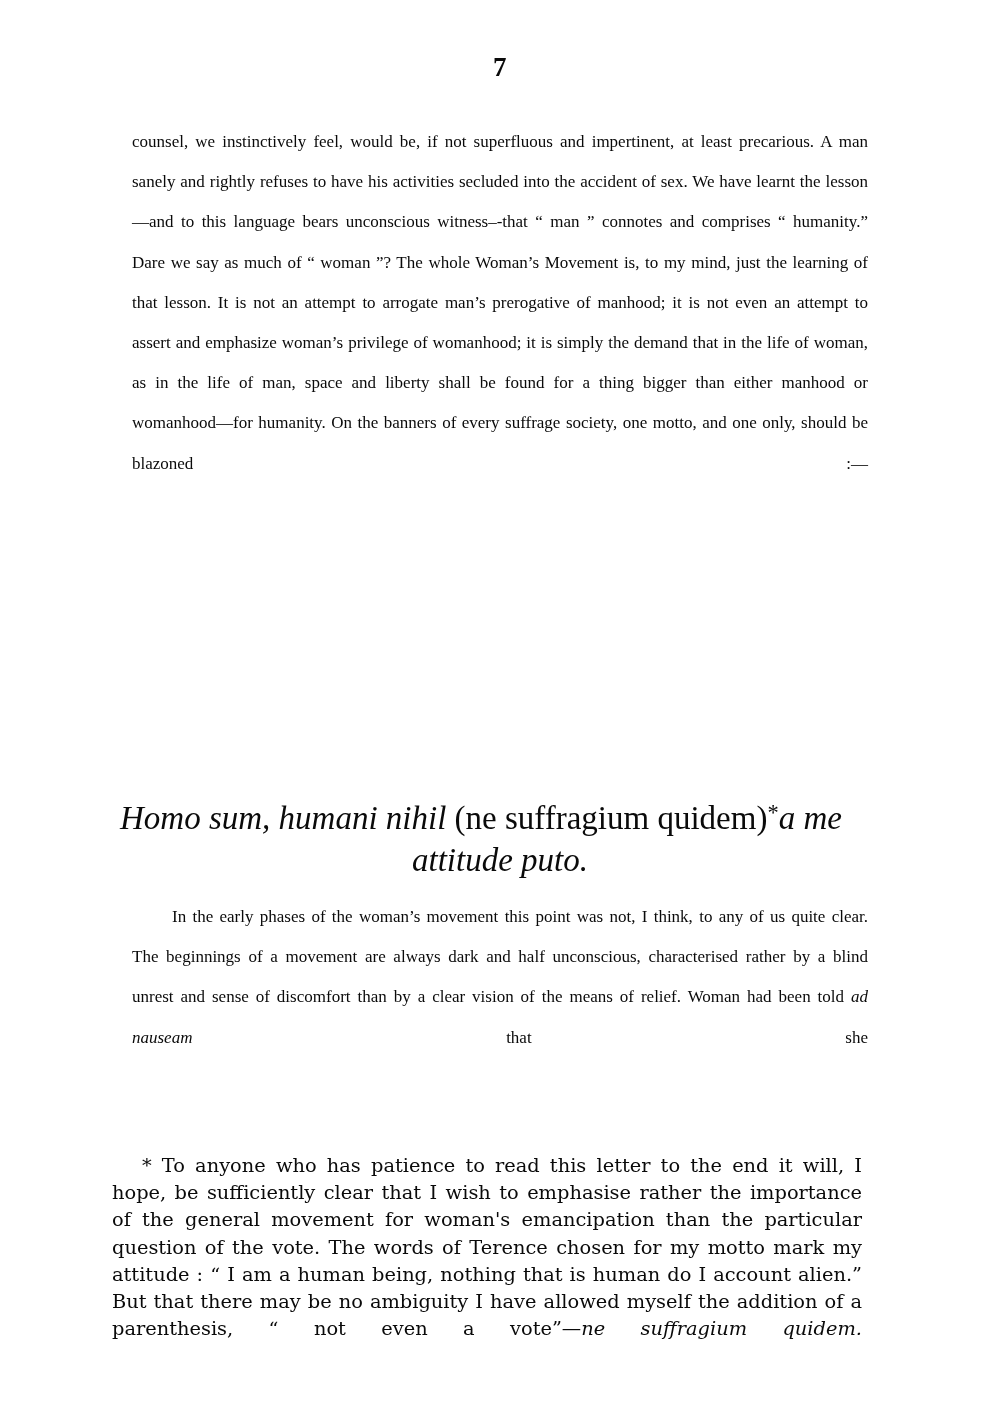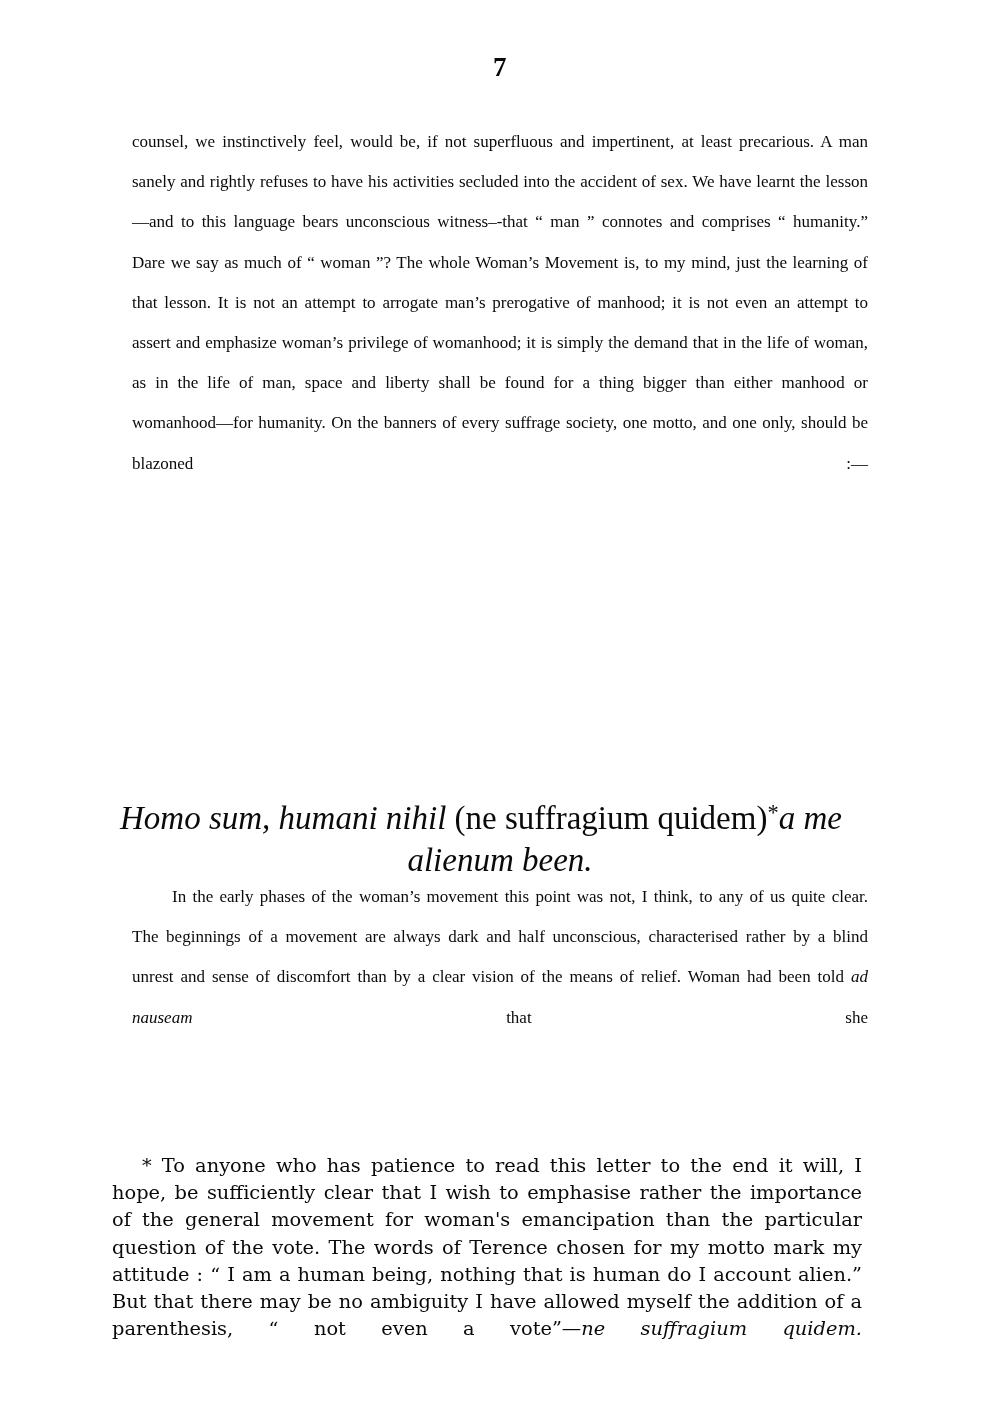--- a/index.html
+++ b/index.html
@@ -91,21 +91,21 @@
     font-style: normal;
     font-size: 0.68em;
     vertical-align: 0.42em;
     line-height: 0;
   }
 
   
   .body-col-2 {
     position: absolute;
     left: 120px;
-    top: 865px;
+    top: 885px;
     width: 760px;
   }
 
   
   .footnote {
     position: absolute;
     left: 112px;
     top: 1152px;
     width: 750px;
     font-family: "DejaVu Serif", "Liberation Serif", serif;
@@ -135,21 +135,21 @@
 <div class="page">
 
   <div class="page-number">7</div>
 
   <div class="body-col">
     <p class="body-par just">counsel, we instinctively feel, would be, if not superfluous and impertinent, at least precarious.  A man sanely and rightly refuses to have his activities secluded into the accident of sex.  We have learnt the lesson—and to this language bears unconscious witness–-that  “ man ” connotes and comprises “ humanity.”  Dare we say as much of “ woman ”?  The whole Woman’s Movement is, to my mind, just the learning of that lesson.  It is not an attempt to arrogate man’s prerogative of manhood; it is not even an attempt to assert and emphasize woman’s privilege of womanhood;  it is simply the demand that in the life of woman, as in the life of man, space and liberty shall be found for a thing bigger than either manhood or womanhood—for humanity.  On the banners of every suffrage society, one motto, and one only, should be blazoned :—</p>
   </div>
 
   <div class="motto">
     <span class="line1"><i>Homo sum, humani nihil</i><span class="roman"> (ne suffragium quidem)</span><sup class="asterisk">*</sup><i>a me</i></span>
-    <span class="line2"><i>alienum been.</i></span>
+    <span class="line2"><i>attitude puto.</i></span>
   </div>
 
   <div class="body-col-2">
     <p class="body-par indented just"><span>In the early phases of the woman’s movement this point was not, I think, to any of us quite clear.  The beginnings of a movement are always dark and half unconscious, characterised rather by a blind unrest and sense of discomfort than by a clear vision of the means of relief.  Woman had been told </span><i class="it">ad nauseam</i><span> that she</span></p>
   </div>
 
   <div class="footnote"><span class="fn-marker">* </span><span>To anyone who has patience to read this letter to the end it will, I hope, be sufficiently clear that I wish to emphasise rather the importance of the general movement for woman's emancipation than the particular question of the vote.  The words of Terence chosen for my motto mark my attitude : “ I am a human being, nothing that is human do I account alien.”  But that there may be no ambiguity I have allowed myself the addition of a parenthesis, “ not even a vote”—</span><i>ne suffragium quidem.</i></div>
 
 </div>
 

